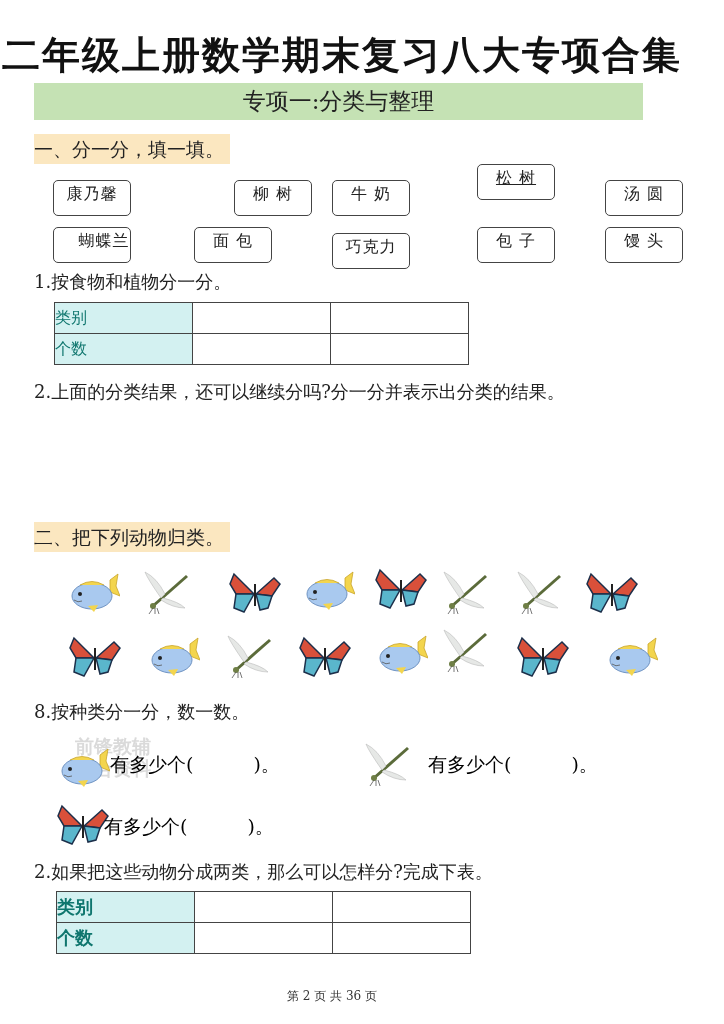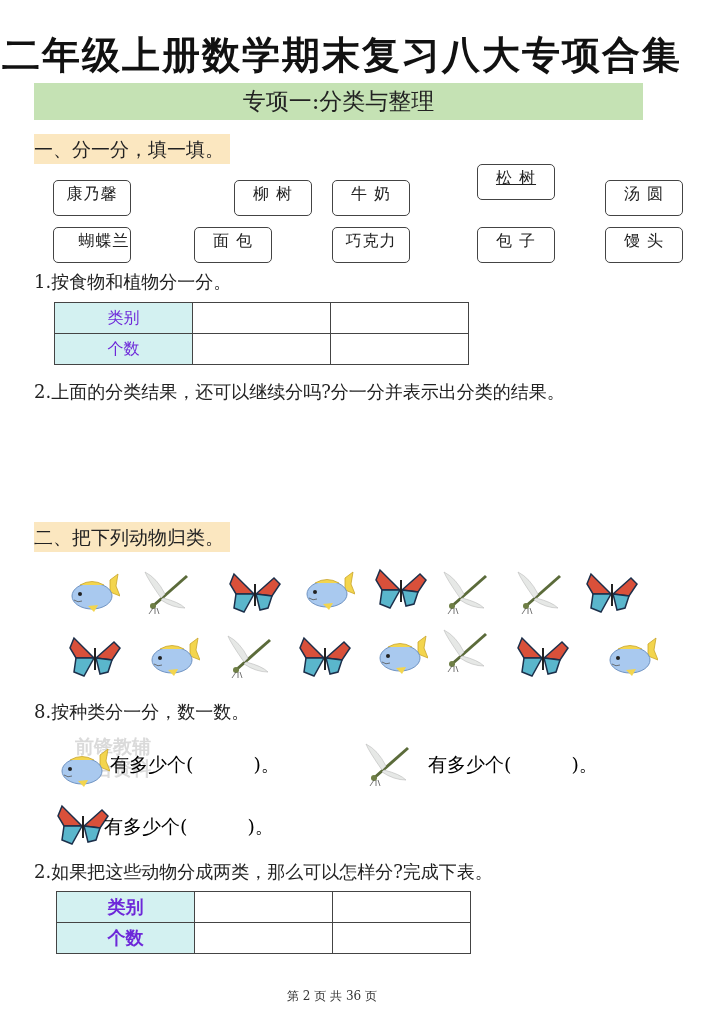--- a/index.html
+++ b/index.html
@@ -23,21 +23,21 @@
     position: absolute; width: 78px; height: 36px; border: 1.3px solid #444; border-radius: 5px;
     text-align: center; font-size: 16px; line-height: 26px; color: #222; letter-spacing: 1px; background: #fff;
   }
   .q {
     position: absolute; left: 34px; font-size: 18px; color: #222;
   }
   table.grid {
     position: absolute; border-collapse: collapse;
   }
   table.grid td {
-    border: 1.3px solid #444; width: 138px; height: 31px; text-align: center; font-size: 16px; color: #6d28d9;
+    border: 1.3px solid #444; width: 138px; height: 31px; text-align: left; font-size: 16px; color: #0f766e;
   }
   table.grid td.hd { background: #d3f1f1; }
   table.grid.bold td.hd { font-weight: bold; font-size: 18px; font-family: "DejaVu Sans", sans-serif; }
 
   .animal { position: absolute; width: 54px; height: 46px; }
   .count-line { position: absolute; font-size: 19px; color: #000000; }
   .count-line .blank { display: inline-block; width: 60px; }
   .watermark {
     position: absolute; left: 75px; top: 735px; font-size: 19px; color: rgba(150,150,150,0.35);
     line-height: 22px; font-family: "DejaVu Sans", sans-serif; font-weight: bold;
@@ -54,21 +54,21 @@
 
 <div class="sec-head" style="top:134px;">一、分一分，填一填。</div>
 
 <div class="chip" style="left:53px; top:180px;">康乃馨</div>
 <div class="chip" style="left:194px; top:180px;margin-left:40px;">柳 树</div>
 <div class="chip" style="left:332px; top:180px;">牛  奶</div>
 <div class="chip" style="left:477px; top:164px;text-decoration:underline;">松 树</div>
 <div class="chip" style="left:605px; top:180px;">汤 圆</div>
 <div class="chip" style="left:53px; top:227px;padding-left:24px;">蝴蝶兰</div>
 <div class="chip" style="left:194px; top:227px;">面 包</div>
-<div class="chip" style="left:332px; top:227px;">巧克力</div>
+<div class="chip" style="left:332px; top:233px;">巧克力</div>
 <div class="chip" style="left:477px; top:227px;">包 子</div>
 <div class="chip" style="left:605px; top:227px;">馒 头</div>
 
 <div class="q" style="top:270px;">1.按食物和植物分一分。</div>
 <table class="grid" style="left:54px; top:302px;">
   <tbody>
       <tr>
     <td class="hd">类别</td>
     <td></td>
     <td></td>

